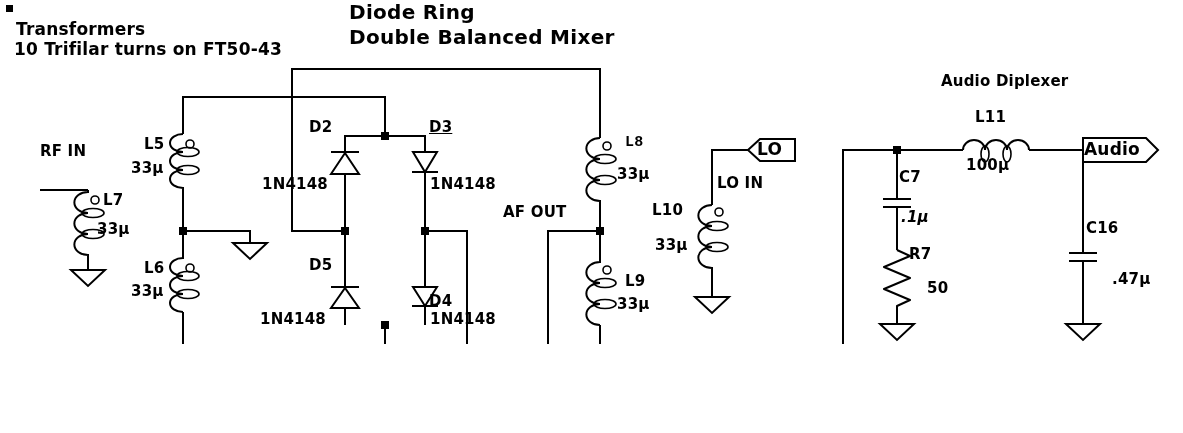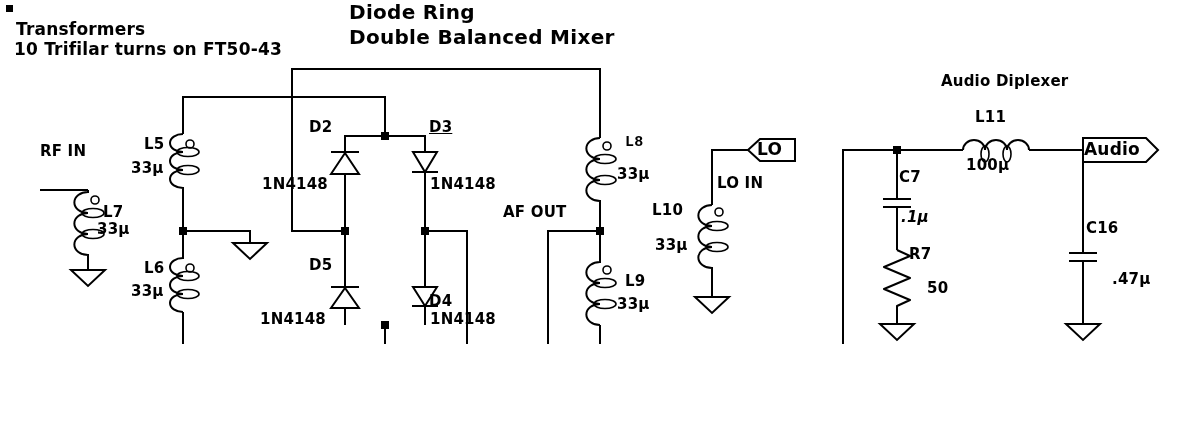--- a/index.html
+++ b/index.html
@@ -147,21 +147,21 @@
   <div class="lbl title" style="left:349px;top:2px;">Diode Ring</div>
 
   <div class="lbl" style="left:941px;top:74px;">Audio Diplexer</div>
 
   <div class="lbl" style="left:40px;top:144px;">RF IN</div>
   <div class="lbl" style="left:503px;top:205px;">AF OUT</div>
   <div class="lbl" style="left:717px;top:176px;">LO IN</div>
 
   <div class="lbl" style="left:144px;top:137px;">L5</div>
   <div class="lbl" style="left:131px;top:161px;">33µ</div>
-  <div class="lbl" style="left:103px;top:193px;margin-top:12px;">L7</div>
+  <div class="lbl" style="left:103px;top:193px;">L7</div>
   <div class="lbl" style="left:97px;top:222px;">33µ</div>
   <div class="lbl" style="left:144px;top:261px;">L6</div>
   <div class="lbl" style="left:131px;top:284px;">33µ</div>
 
   <div class="lbl" style="left:309px;top:120px;">D2</div>
   <div class="lbl" style="left:429px;top:120px;text-decoration:underline;">D3</div>
   <div class="lbl" style="left:262px;top:177px;">1N4148</div>
   <div class="lbl" style="left:430px;top:177px;">1N4148</div>
   <div class="lbl" style="left:309px;top:258px;">D5</div>
   <div class="lbl" style="left:429px;top:258px;margin-top:36px;">D4</div>

